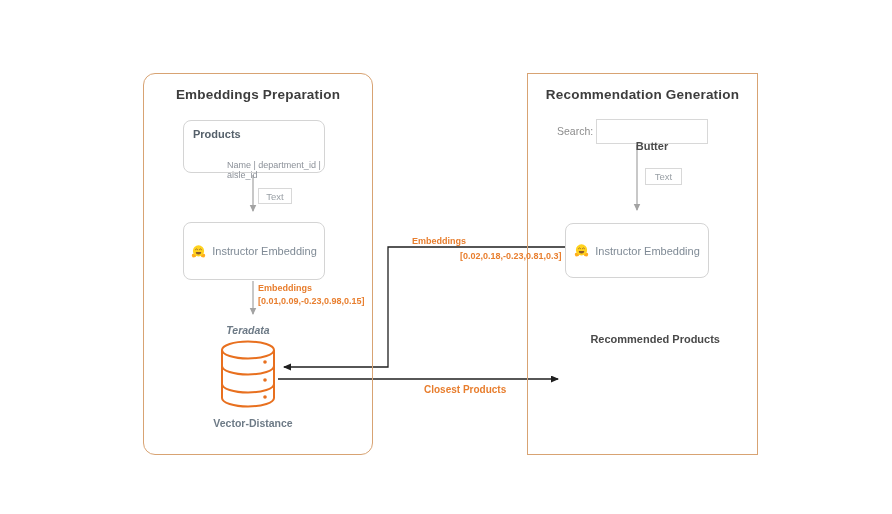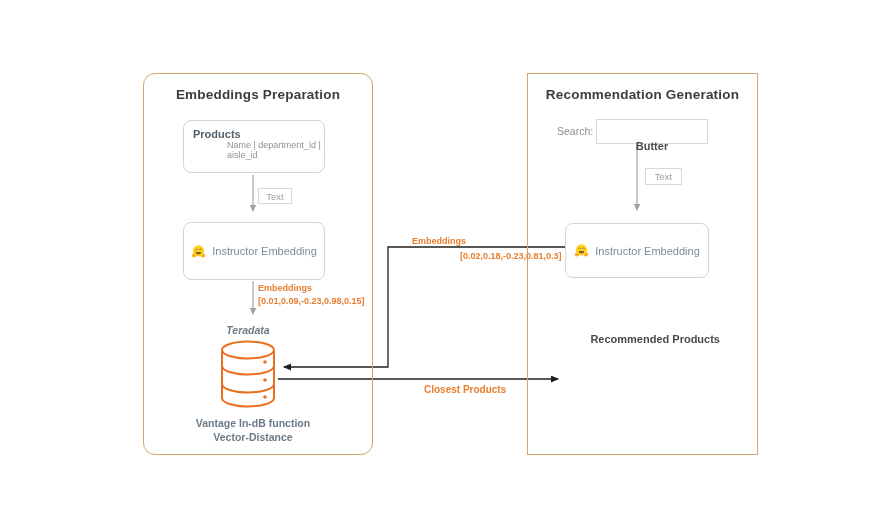--- a/index.html
+++ b/index.html
@@ -17,21 +17,21 @@
   .rbox{
     position:absolute;background:#ffffff;border:1px solid #d4d4d4;border-radius:8px;
     box-sizing:border-box;
   }
   .sbox{
     position:absolute;background:#ffffff;border:1px solid #d8d8d8;box-sizing:border-box;
     display:flex;align-items:center;justify-content:center;
   }
   .products-box{padding:7px 0 0 9px;}
   .products-title{font-size:11px;font-weight:bold;color:#55606a;}
-  .products-cols{font-size:9px;color:#8c9199;margin-top:0;padding-left:34px;}
+  .products-cols{font-size:9px;color:#8c9199;margin-top:20px;padding-left:34px;}
   .tag-text{font-size:9.5px;color:#9aa0a6;}
   .instructor-box{display:flex;align-items:center;justify-content:center;gap:6px;}
   .instructor-label{font-size:11px;font-weight:normal;color:#7f8a95;}
   .hf{width:15px;height:15px;flex:0 0 auto;}
   .orange-note{position:absolute;font-size:9px;font-weight:bold;color:#e87e2e;line-height:13px;white-space:nowrap;}
   .db-title{position:absolute;font-size:10.5px;font-weight:bold;color:#6d7a86;text-align:center;font-style:italic;}
   .db-caption{position:absolute;font-size:10.5px;font-weight:bold;color:#6d7a86;text-align:center;line-height:14px;}
   .search-label{position:absolute;font-size:10.5px;color:#8c8c8c;}
   .search-value{font-size:11px;font-weight:bold;color:#4a4a4a;margin-top:29px;}
   .rec-title{position:absolute;font-size:11px;font-weight:bold;color:#4a4a4a;text-align:center;}
@@ -103,21 +103,20 @@
       <span class="instructor-label">Instructor Embedding</span>
     </div>
 
     <div class="orange-note" style="left:258px;top:282px;">
       <div>Embeddings</div>
       <div>[0.01,0.09,-0.23,0.98,0.15]</div>
     </div>
 
     <div class="db-title" style="left:198px;top:324px;width:100px;">Teradata</div>
     <div class="db-caption" style="left:163px;top:416px;width:180px;">
-      <div>Vantage In-dB function</div>
       <div>Vector-Distance</div>
     </div>
 
     <div class="panel" style="left:527px;top:73px;width:229px;height:380px;">
       <div class="panel-title">Recommendation Generation</div>
     </div>
 
     <div class="search-label" style="left:557px;top:125px;">Search:</div>
     <div class="sbox" style="left:596px;top:119px;width:112px;height:25px;">
       <span class="search-value">Butter</span>

